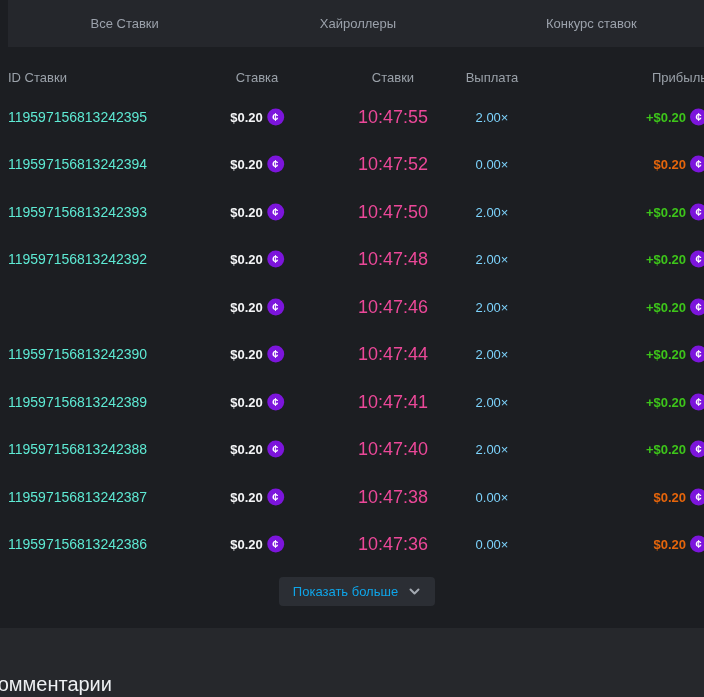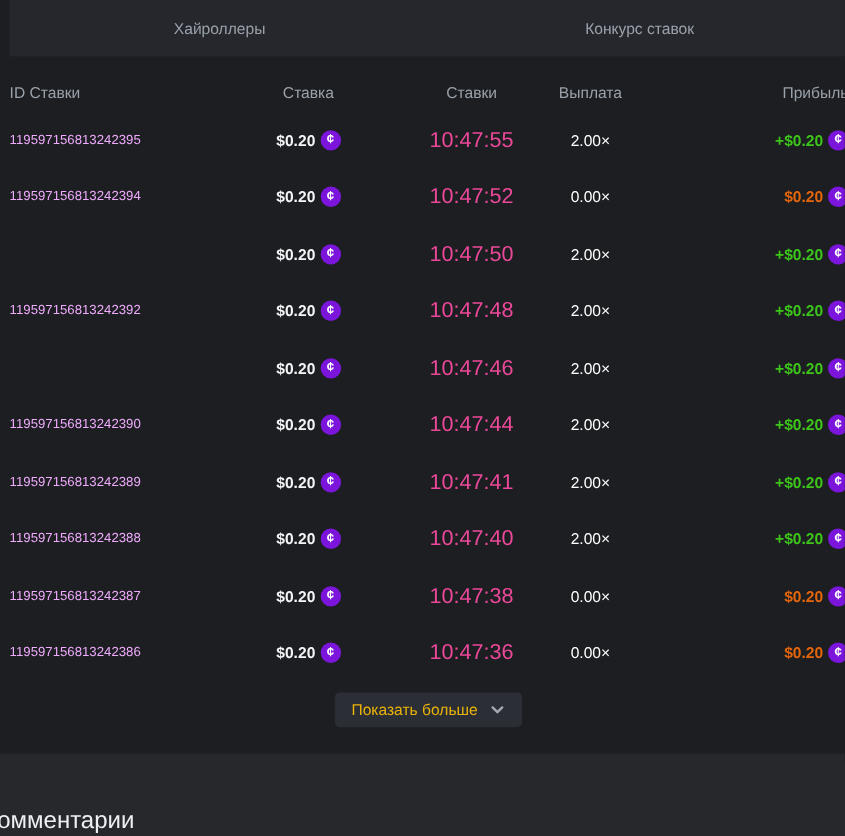--- a/index.html
+++ b/index.html
@@ -53,24 +53,24 @@
     white-space: nowrap;
     display: flex;
     align-items: center;
   }
   .pos-id     { left: 8px;  transform: translateY(-50%); }
   .pos-bet    { left: 257px; transform: translate(-50%, -50%); }
   .pos-time   { left: 393px; transform: translate(-50%, -50%); }
   .pos-payout { left: 492px; transform: translate(-50%, -50%); }
   .pos-profit { right: -3px; transform: translateY(-50%); }
 
-  .id-text     { font-size: 11px; color: #f0abfc; }
+  .id-text     { font-size: 14px; color: #5eead4; }
   .bet-text    { font-size: 13px; font-weight: 700; color: #F4F5F7; margin-right: 4px; }
   .time-text   { font-size: 18px; color: #ec4899; text-align: center; }
-  .payout-text { font-size: 13px; color: #ffffff; }
+  .payout-text { font-size: 13px; color: #7dd3fc; }
   .profit-text { font-size: 13px; font-weight: 700; margin-right: 4px; }
   .profit-text.win  { color: var(--win-color); }
   .profit-text.loss { color: var(--loss-color); }
 
   .coin {
     width: 17px; height: 17px;
     border-radius: 50%;
     background: var(--coin-bg);
     color: #FFFFFF;
     font-size: 11px;
@@ -87,21 +87,21 @@
     justify-content: center;
     padding-top: 9px;
   }
   .show-more-btn {
     transform: translateX(5px);
     height: 29px;
     padding: 0 14px;
     background: #2B2E34;
     border: none;
     border-radius: 4px;
-    color: #eab308;
+    color: #0ea5e9;
     font-size: 13px;
     font-family: inherit;
     display: inline-flex;
     align-items: center;
     gap: 10px;
     cursor: pointer;
     white-space: nowrap;
   }
   .chevron-svg { display: block; }
   
@@ -117,20 +117,21 @@
     font-size: 20px;
     font-weight: 500;
     color: #EDEFF2;
     white-space: nowrap;
   }
 </style>
 </head>
 <body>
 
 <div class="tabbar">
+  <div class="tab">Все Ставки</div>
   <div class="tab">Хайроллеры</div>
   <div class="tab">Конкурс ставок</div>
 </div>
 
 <div class="table-header">
   <div class="hcell pos-id" style="transform: translateY(-50%);">ID Ставки</div>
   <div class="hcell pos-bet">Ставка</div>
   <div class="hcell pos-time">Ставки</div>
   <div class="hcell pos-payout">Выплата</div>
   <div class="hcell pos-profit">Прибыль</div>
@@ -159,20 +160,21 @@
     </div>
     <div class="cell pos-time time-text">10:47:52</div>
     <div class="cell pos-payout payout-text">0.00×</div>
     <div class="cell pos-profit">
       <span class="profit-text loss">$0.20</span>
       <span class="coin">¢</span>
     </div>
   </div>
 
   <div class="bet-row">
+    <div class="cell pos-id id-text">119597156813242393</div>
     <div class="cell pos-bet">
       <span class="bet-text">$0.20</span>
       <span class="coin">¢</span>
     </div>
     <div class="cell pos-time time-text">10:47:50</div>
     <div class="cell pos-payout payout-text">2.00×</div>
     <div class="cell pos-profit">
       <span class="profit-text win">+$0.20</span>
       <span class="coin">¢</span>
     </div>

